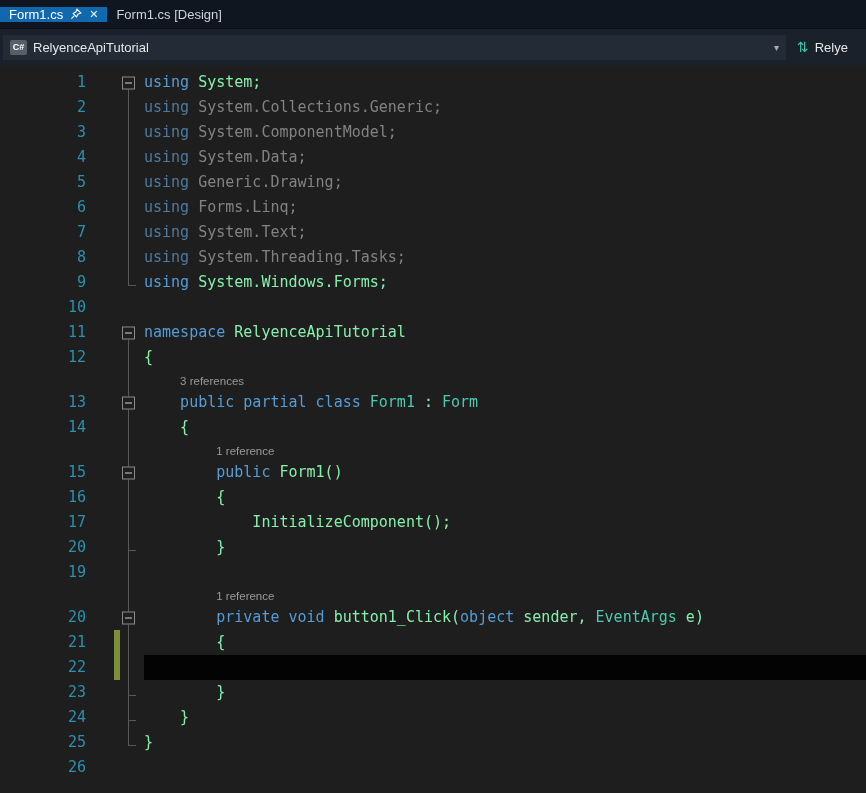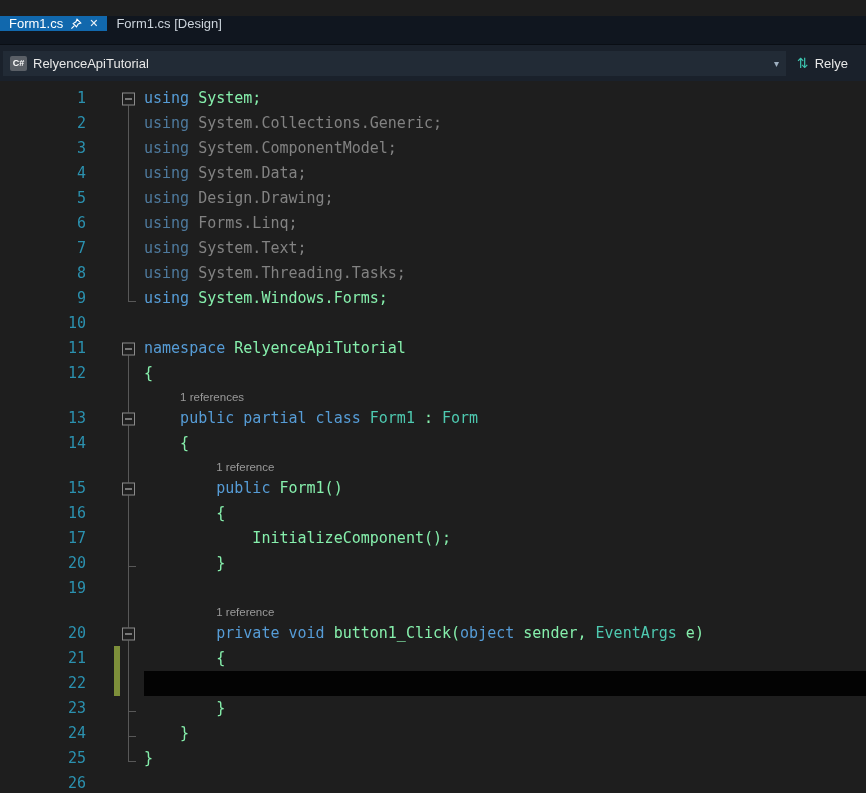--- a/index.html
+++ b/index.html
@@ -1,20 +1,20 @@
 <!DOCTYPE html>
 <html><head>
 <meta charset="utf-8">
 <style>
   * { margin:0; padding:0; box-sizing:border-box; }
   html,body { width:866px; height:793px; overflow:hidden; }
   body { background:#1e1e1e; font-family:"Liberation Sans", sans-serif; }
 
   
-  .tabstrip { height:28px; background:#10161f; display:flex; align-items:flex-start;margin-top:16px; }
+  .tabstrip { height:28px; background:#10161f; display:flex; align-items:center; }
   .tab { display:flex; align-items:center; padding:0 9px; font-size:13px; color:#ccd4dc; gap:7px; }
   .tab.active { background:#1168ad; color:#ffffff; }
   .tab .close { font-size:11px; line-height:1; color:#eef3f8; }
   .pin svg { display:block; }
 
   
   .navbar { height:37px; background:#1a212b; border-top:1px solid #0a0e14;
             display:flex; align-items:center; padding-left:3px; overflow:hidden; }
   .combo { flex:0 0 auto; width:783px; height:25px; background:#222b36; border:1px solid #49566
 
@@ -110,21 +110,21 @@
       <div class="margin">
         <div class="ol-v"></div>
       </div>
       <div class="code" style="padding-left: 0ch;"><span class="tok-fk">using</span><span class="tok-g"> System.Data;</span></div>
     </div>
     <div class="row">
       <div class="num">5</div>
       <div class="margin">
         <div class="ol-v"></div>
       </div>
-      <div class="code" style="padding-left: 0ch;"><span class="tok-fk">using</span><span class="tok-g"> Design.Drawing;</span></div>
+      <div class="code" style="padding-left: 0ch;"><span class="tok-fk">using</span><span class="tok-g"> Generic.Drawing;</span></div>
     </div>
     <div class="row">
       <div class="num">6</div>
       <div class="margin">
         <div class="ol-v"></div>
       </div>
       <div class="code" style="padding-left: 0ch;"><span class="tok-fk">using</span><span class="tok-g"> Forms.Linq;</span></div>
     </div>
     <div class="row">
       <div class="num">7</div>
@@ -165,21 +165,21 @@
       <div class="margin">
         <div class="ol-v"></div>
       </div>
       <div class="code" style="padding-left: 0ch;"><span class="tok-p">{</span></div>
     </div>
     <div class="row lens">
       <div class="num"></div>
       <div class="margin">
         <div class="ol-v"></div>
       </div>
-      <div class="code" style="padding-left: 4ch;"><span class="lens-text">1 references</span></div>
+      <div class="code" style="padding-left: 4ch;"><span class="lens-text">3 references</span></div>
     </div>
     <div class="row">
       <div class="num">13</div>
       <div class="margin">
         <div class="ol-v"></div>
         <div class="ol-box"></div>
       </div>
       <div class="code" style="padding-left: 4ch;"><span class="tok-k">public partial class </span><span class="tok-t">Form1</span><span class="tok-p"> : </span><span class="tok-t">Form</span></div>
     </div>
     <div class="row">

